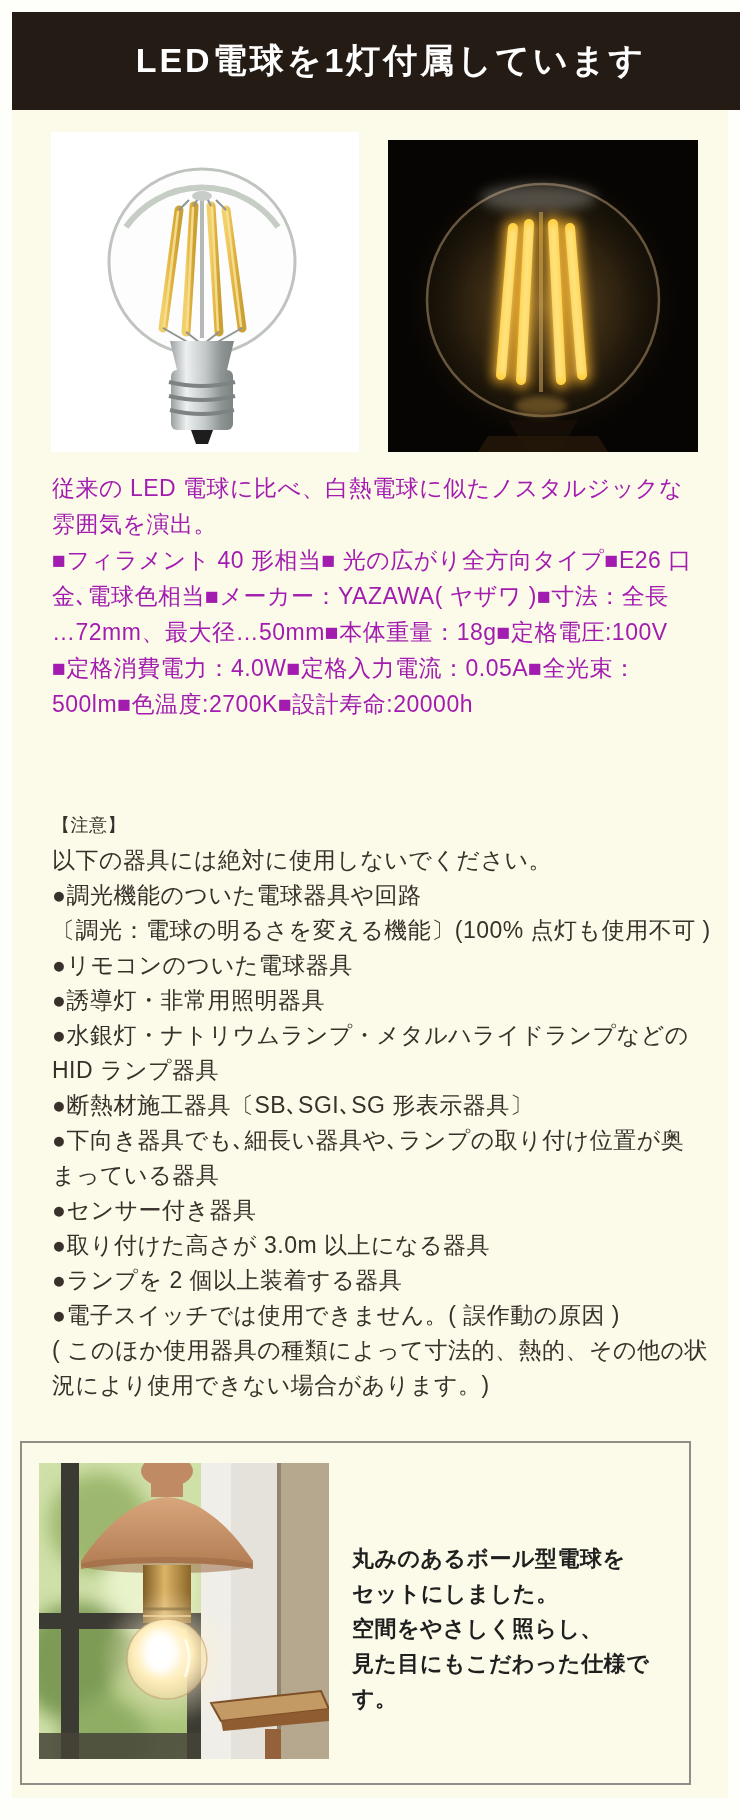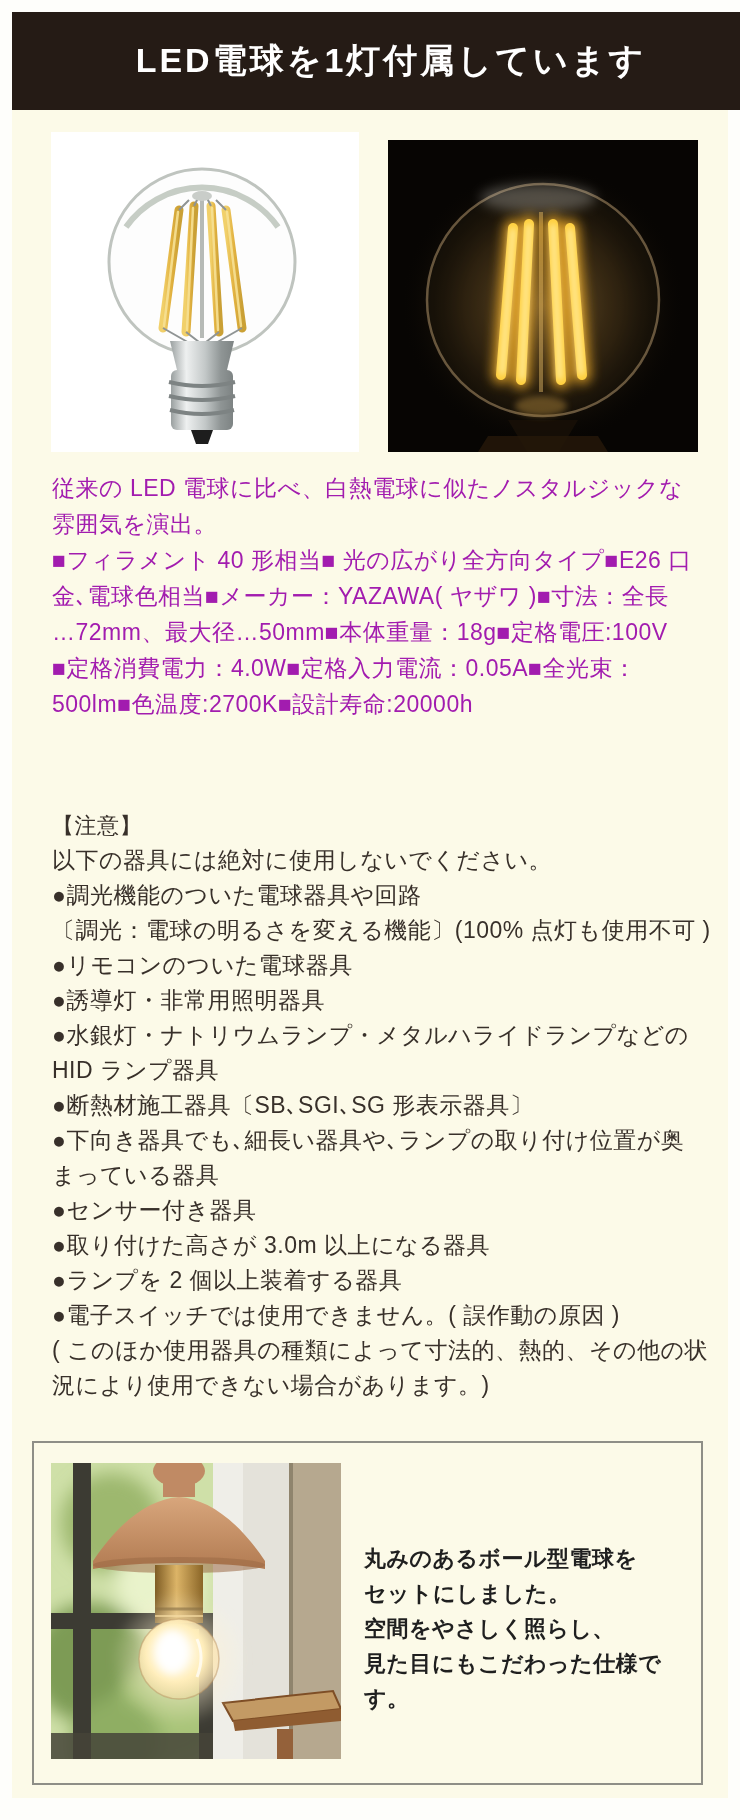--- a/index.html
+++ b/index.html
@@ -29,23 +29,23 @@
   .img-right{left:388px;top:140px;width:310px;height:312px;background:#070503;}
   .multiline{white-space:pre-line;}
   .desc{
     position:absolute;left:52px;top:470px;width:665px;
     font-size:23px;line-height:36px;color:#a21caf;letter-spacing:0.5px;
   }
   .notice{
     position:absolute;left:52px;top:808px;width:665px;
     font-size:23px;line-height:35px;color:#38302a;letter-spacing:0.5px;
   }
-  .notice .heading{margin:0 0 0 0;font-size:22px;font-weight:normal;}
+  .notice .heading{margin:0 0 0 0;font-size:18px;font-weight:normal;}
   .feature-box{
-    position:absolute;left:32px;top:1441px;width:667px;height:340px;
+    position:absolute;left:20px;top:1441px;width:667px;height:340px;
     border:2px solid #8e8e87;background:#fcfae8;
   }
   .feature-photo{
     position:absolute;left:17px;top:20px;width:290px;height:296px;overflow:hidden;
   }
   .feature-text{
     position:absolute;left:330px;top:98px;width:330px;
     font-size:22px;line-height:35px;font-weight:bold;color:#1f1f1f;
     letter-spacing:0.5px;
   }

